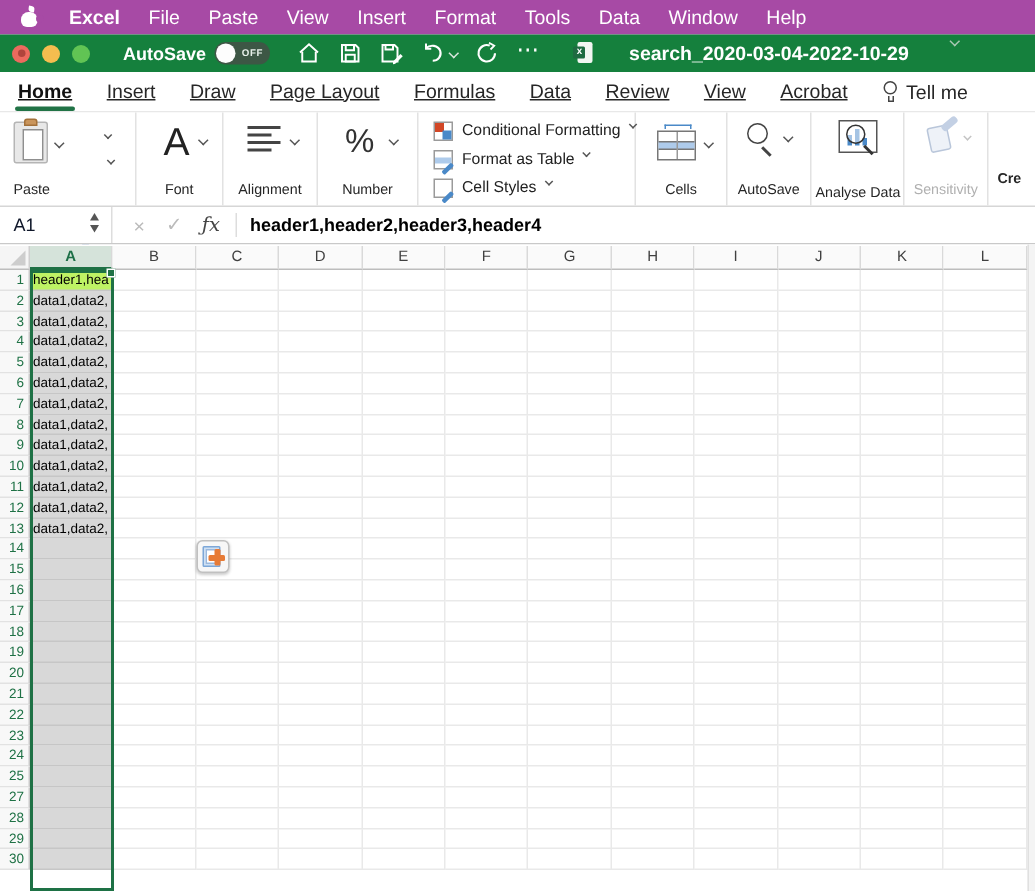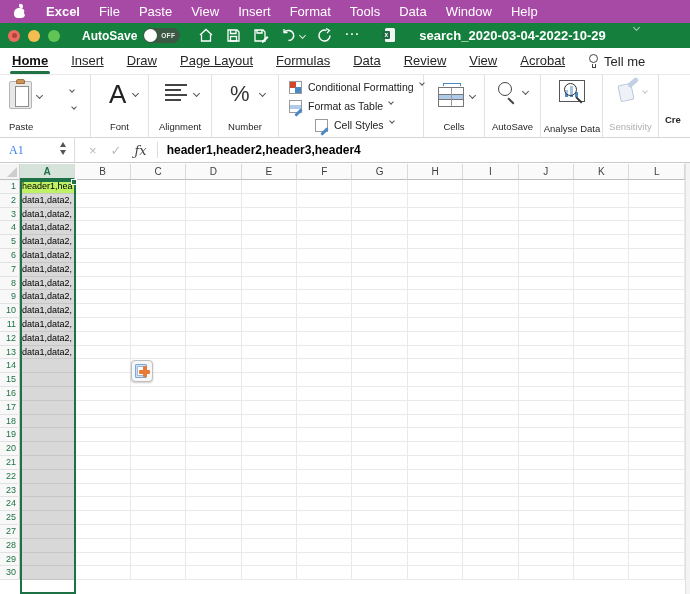--- a/index.html
+++ b/index.html
@@ -142,21 +142,21 @@
   .sens .tag { position:absolute; left:2px; top:4px; width:14px; height:17px;
     background:#eef2f8; border:1.2px solid #b9c6da; border-radius:2px; transform:rotate(-12deg); }
   .sens .pencil { position:absolute; right:0; top:0; width:12px; height:5px;
     background:#c3d0e4; border-radius:2px; transform:rotate(-40deg); }
   .gray { color:#b0b0b0 !important; }
 
   
   .fbar { position:absolute; left:0; top:138px; width:690px; height:25px; background:#fff;
     border-bottom:1px solid #c9c9c9; display:flex; align-items:center; font-size:12px; }
   .namebox { width:75px; height:100%; border-right:1px solid #ddd; position:relative;
-    display:flex; align-items:center; padding-left:9px; color:#3b82f6;font-family:Liberation Serif, serif; }
+    display:flex; align-items:center; padding-left:9px; color:#0f172a; }
   .spinner { position:absolute; right:8px; top:4px; display:flex; flex-direction:column; gap:3px; }
   .spinner .up { width:0; height:0; border-left:3.5px solid transparent;
     border-right:3.5px solid transparent; border-bottom:5px solid #555; }
   .spinner .down { width:0; height:0; border-left:3.5px solid transparent;
     border-right:3.5px solid transparent; border-top:5px solid #555; }
   .fx-x { margin-left:14px; color:#bbb; font-size:13px; }
   .fx-check { margin-left:14px; color:#bbb; font-size:13px; }
   .fx { margin-left:13px; font-family:"DejaVu Serif",serif; font-style:italic;
     font-size:13px; color:#444; }
   .fdivider { width:1px; height:16px; background:#ddd; margin-left:10px; }
@@ -364,21 +364,21 @@
       <span class="chev rchev sm" style="position:static;"></span>
     </div>
     <div class="cfrow" style="top:25px;">
       <span class="mini">
           <span class="band"></span>
           <span class="pen"></span>
         </span>
       <span>Format as Table</span>
       <span class="chev rchev sm" style="position:static;"></span>
     </div>
-    <div class="cfrow" style="top:44px;margin-left:26px;">
+    <div class="cfrow" style="top:44px;">
       <span class="mini">
           <span class="pen"></span>
         </span>
       <span>Cell Styles</span>
       <span class="chev rchev sm" style="position:static;"></span>
     </div>
   </div>
 
   <div class="group" style="left:424px;width:61px;">
     <span class="cellsicon" style="left:14px;top:12px;">

